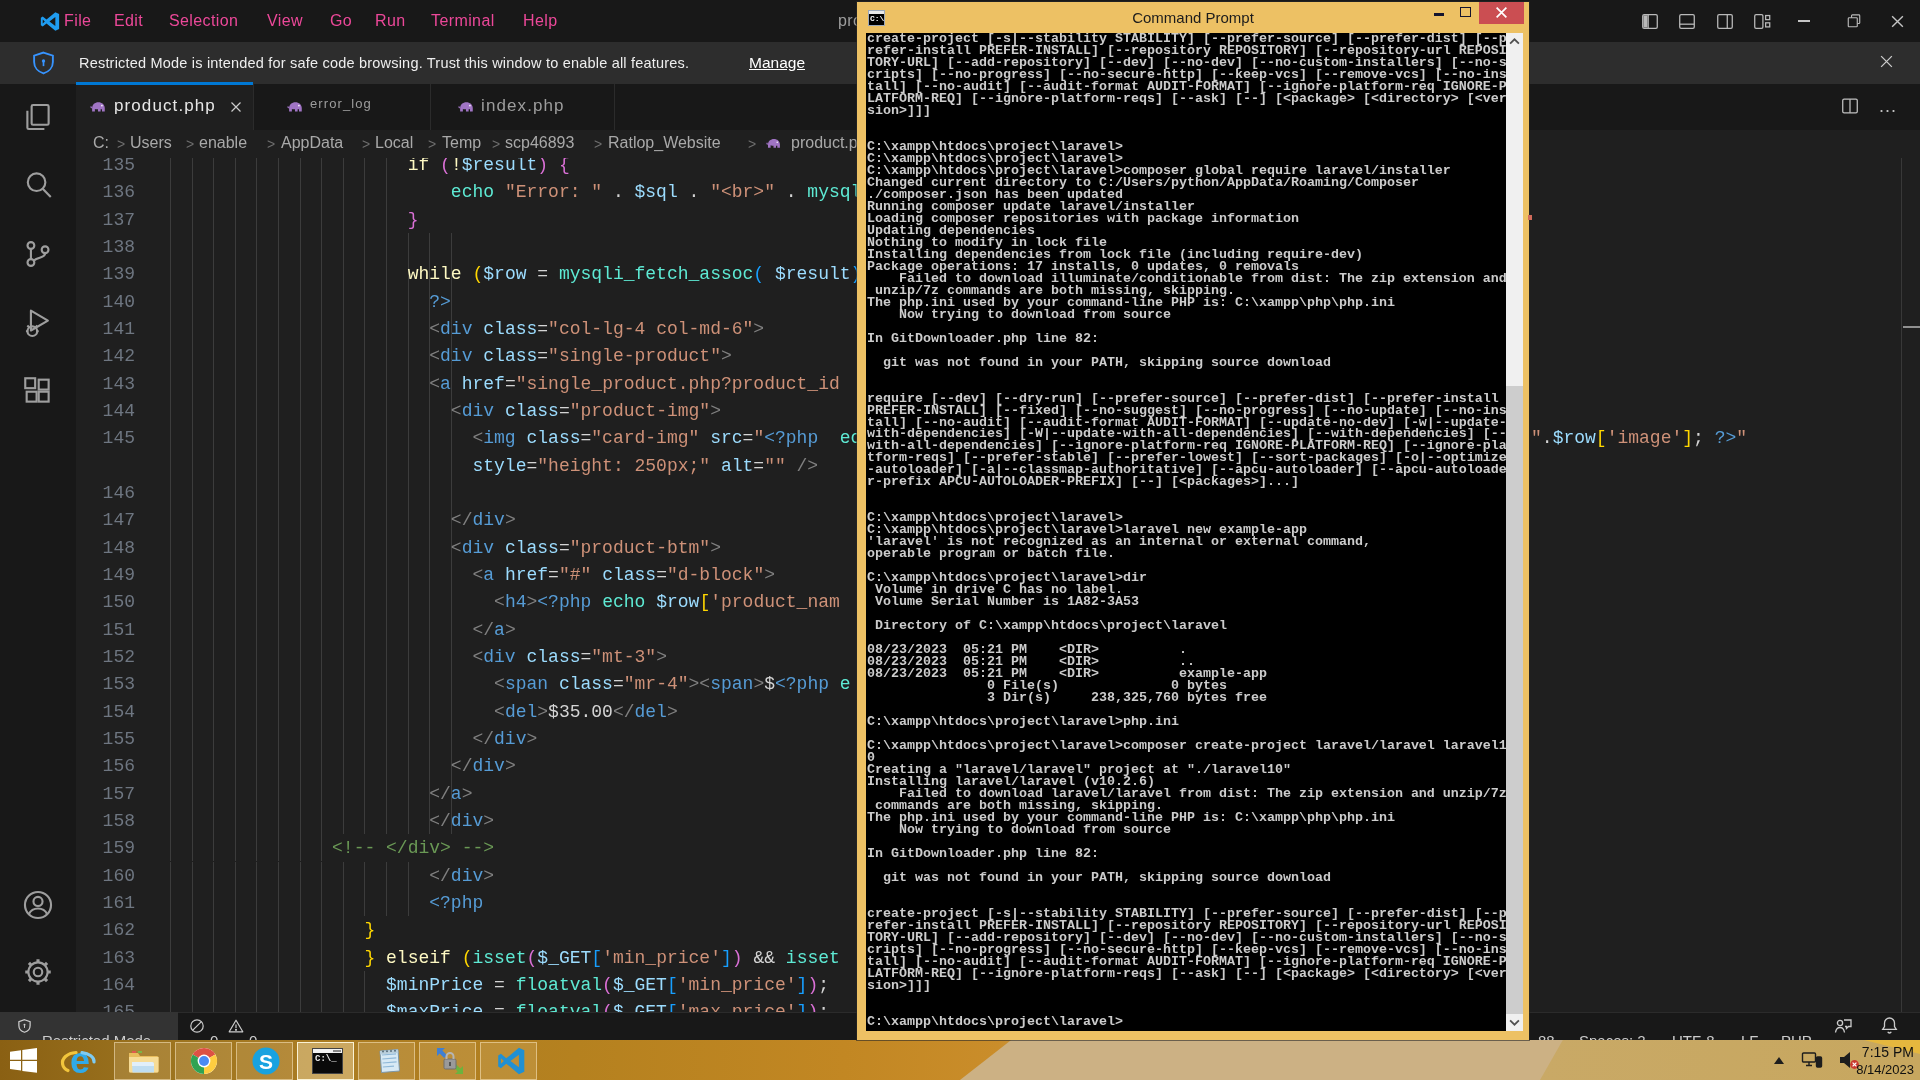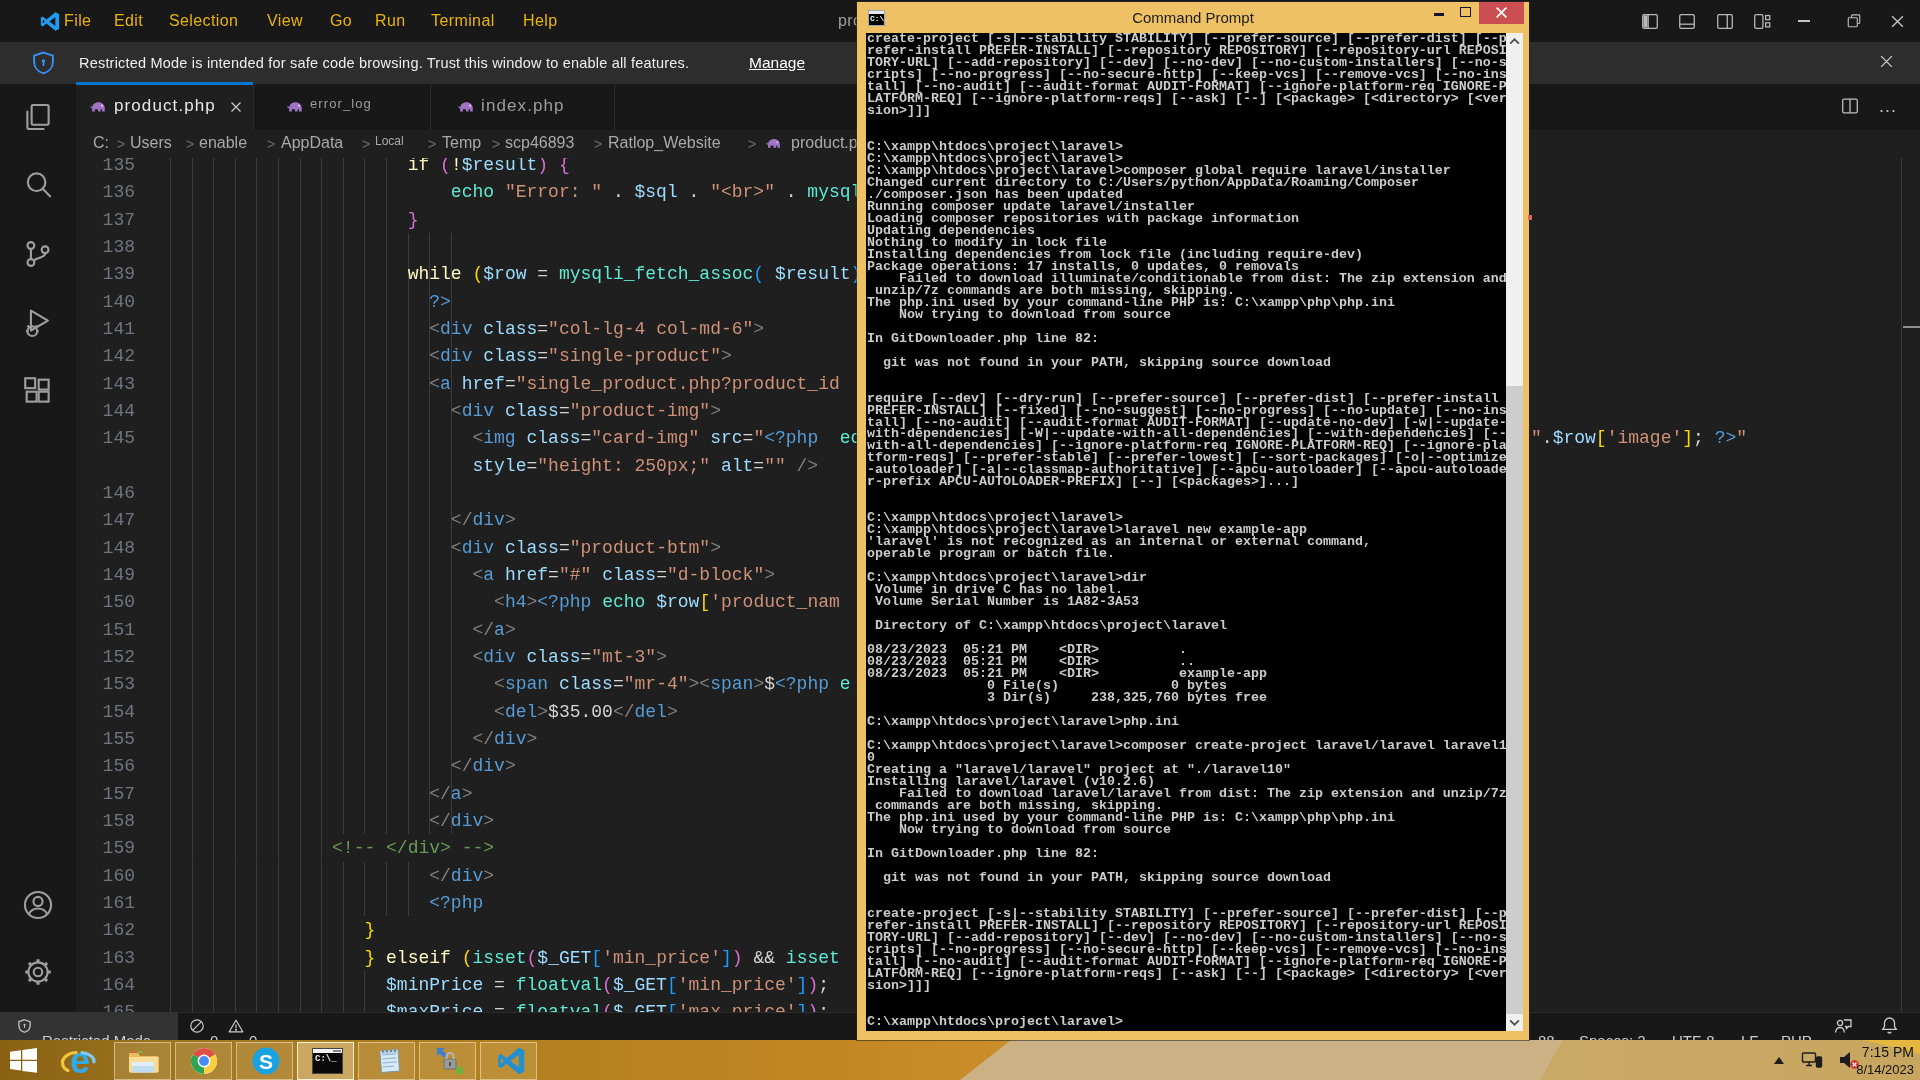--- a/index.html
+++ b/index.html
@@ -2,21 +2,21 @@
 <html><head><meta charset="utf-8"><style>
 *{margin:0;padding:0;box-sizing:border-box;border:0 solid}
 html,body{width:1920px;height:1080px;overflow:hidden;background:#1f1f1f;font-family:"Liberation Sans",sans-serif}
 .abs{position:absolute}
 pre{font-family:"Liberation Mono",monospace}
 i{font-style:normal}
 
 .k{color:#fef9c3}.f{color:#5eead4}.v{color:#9cdcfe}.s{color:#ce9178}.t{color:#569cd6}
 .p{color:#808080}.w{color:#d4d4d4}.g{color:#6a9955}.y{color:#ffd700}.m{color:#da70d6}.b{color:#179fff}
 .g1{position:absolute;width:1px;background:#3c3c3c}
-.menu{position:absolute;top:12px;font-size:16px;letter-spacing:0.4px;color:#eab308}
+.menu{position:absolute;top:12px;font-size:16px;letter-spacing:0.4px;color:#ec4899}
 .sbt{position:absolute;top:20px;font-size:15px;color:#cccccc}
 </style></head>
 <body>
 
 <div class="abs" style="left:0;top:0;width:1920px;height:42px;background:#181818"></div>
 <svg class="abs" style="left:40px;top:11px" width="21" height="21" viewBox="0 0 100 100">
     <path fill-rule="evenodd" fill="#1f9cf0" d="M73 6 L91 14 V86 L73 94 L31 59 L13 74 L4 68 V32 L13 26 L31 41 Z M73 29 L45 50 L73 71 Z M13 41 V59 L23 50 Z"></path>
   </svg>
 <span class="menu" style="left:64px">File</span>
 <span class="menu" style="left:114px">Edit</span>
@@ -135,21 +135,21 @@
 
 <div class="abs" style="left:76px;top:130px;width:1844px;height:28px;background:#1f1f1f"></div>
 <span class="abs" style="left:93px;top:134px;font-size:16px;color:#a9a9a9">C:</span>
 <span class="abs" style="left:117px;top:136px;font-size:14px;color:#6e6e6e">&gt;</span>
 <span class="abs" style="left:130px;top:134px;font-size:16px;color:#a9a9a9">Users</span>
 <span class="abs" style="left:186px;top:136px;font-size:14px;color:#6e6e6e">&gt;</span>
 <span class="abs" style="left:199px;top:134px;font-size:16px;color:#a9a9a9">enable</span>
 <span class="abs" style="left:267px;top:136px;font-size:14px;color:#6e6e6e">&gt;</span>
 <span class="abs" style="left:281px;top:134px;font-size:16px;color:#a9a9a9">AppData</span>
 <span class="abs" style="left:362px;top:136px;font-size:14px;color:#6e6e6e">&gt;</span>
-<span class="abs" style="left:375px;top:134px;font-size:12px;color:#a9a9a9">Local</span>
+<span class="abs" style="left:375px;top:134px;font-size:16px;color:#a9a9a9">Local</span>
 <span class="abs" style="left:428px;top:136px;font-size:14px;color:#6e6e6e">&gt;</span>
 <span class="abs" style="left:442px;top:134px;font-size:16px;color:#a9a9a9">Temp</span>
 <span class="abs" style="left:492px;top:136px;font-size:14px;color:#6e6e6e">&gt;</span>
 <span class="abs" style="left:505px;top:134px;font-size:16px;color:#a9a9a9">scp46893</span>
 <span class="abs" style="left:594px;top:136px;font-size:14px;color:#6e6e6e">&gt;</span>
 <span class="abs" style="left:608px;top:134px;font-size:16px;color:#a9a9a9">Ratlop_Website</span>
 <span class="abs" style="left:748px;top:136px;font-size:14px;color:#6e6e6e">&gt;</span>
 <svg class="abs" style="left:766px;top:135px" width="16" height="16" viewBox="0 0 16 16">
     <path fill="#a074c4" d="M2 12.8 V9.6 C2 6.2 4.6 4 7.9 4 C11.2 4 13.9 6.2 13.9 9.5 V12.8 H11.3 V10.7 H10 V12.8 H7.5 V10.7 H6.2 C5.6 10.7 5 10.6 4.6 10.3 V12.8 Z M2 9.6 C1.2 9.9 0.6 9.5 0.4 8.8 C0.3 8.3 0.5 7.8 1 7.5 C1.5 7.9 2 8.7 2 9.6 Z"></path>
     <circle cx="11.2" cy="7.2" r="0.75" fill="#fff"></circle>

